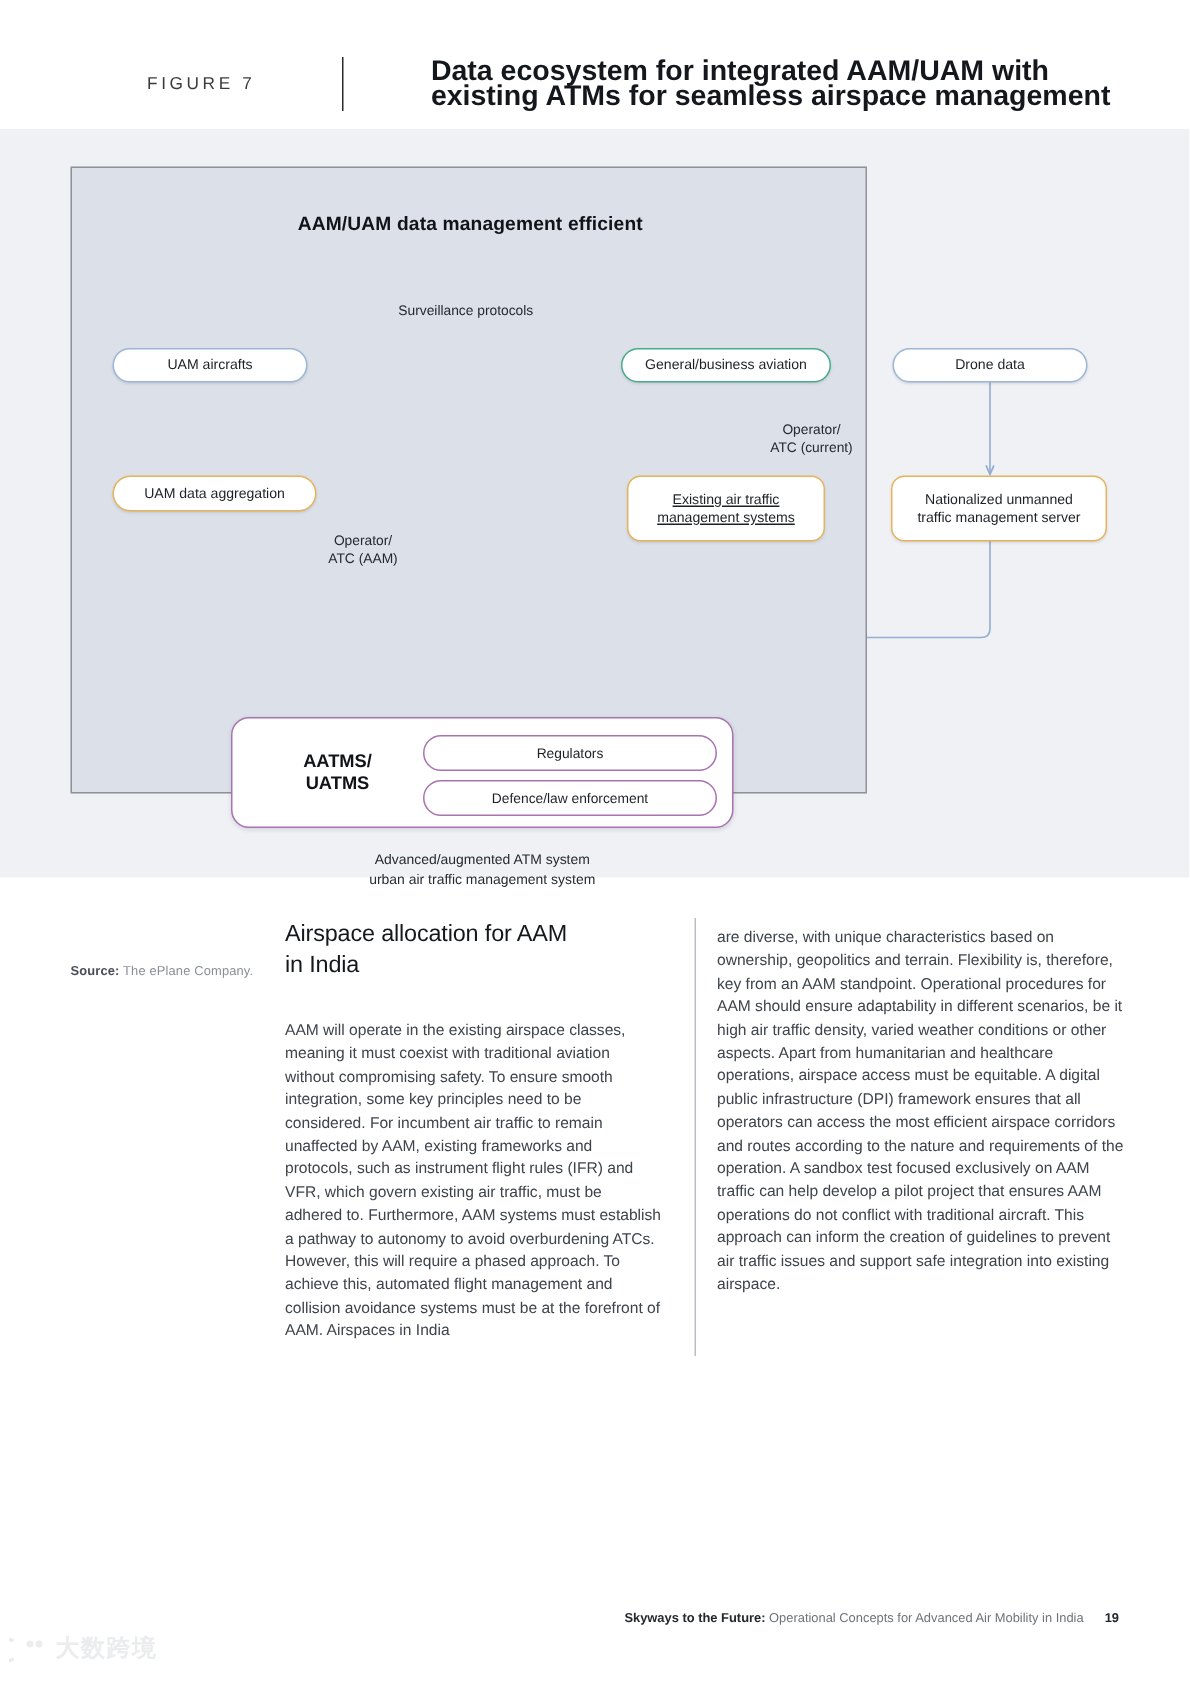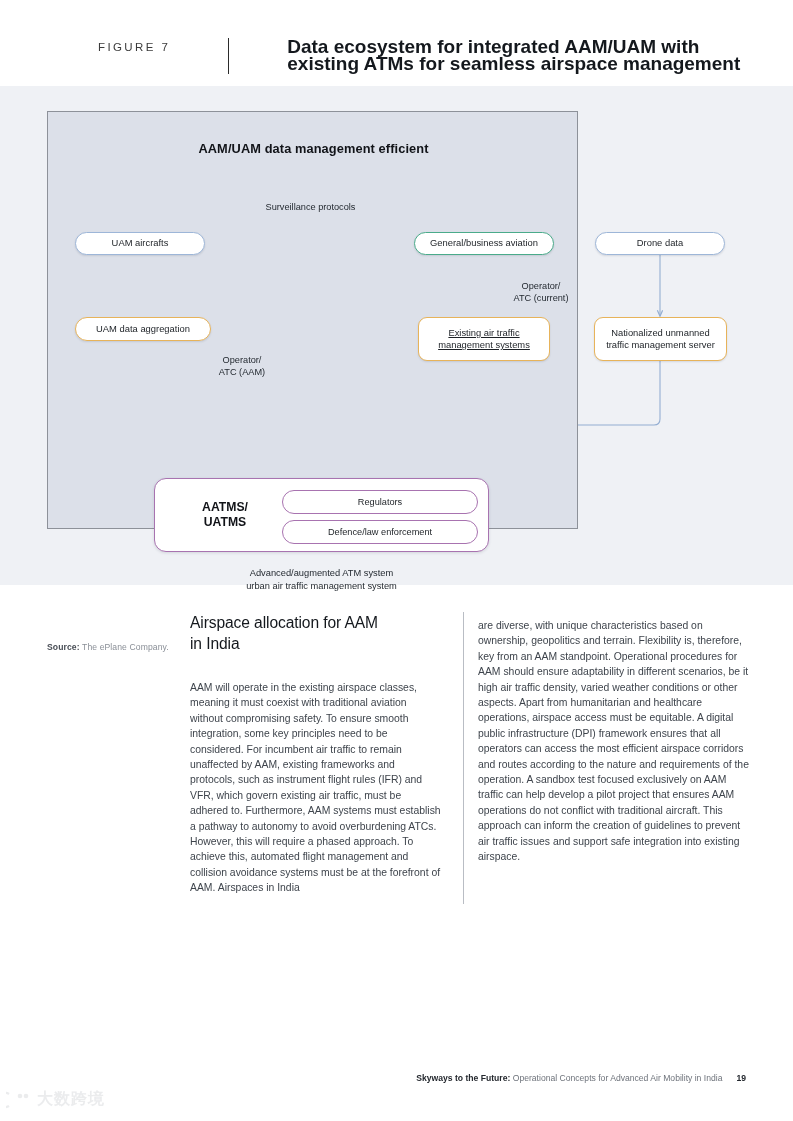--- a/index.html
+++ b/index.html
@@ -5,21 +5,21 @@
   html,body{margin:0;padding:0;}
   body{
     width:793px;height:1121px;background:#ffffff;
     font-family:"Liberation Sans","DejaVu Sans",sans-serif;
     -webkit-font-smoothing:antialiased;position:relative;overflow:hidden;
   }
   .page{position:relative;width:793px;height:1121px;}
 
   
   .fig-head{position:absolute;left:0;top:0;width:793px;height:86px;background:#fff;}
-  .fig-head-inner{position:absolute;left:98px;top:38px;display:flex;align-items:flex-start;gap:44px;}
+  .fig-head-inner{position:absolute;left:98px;top:38px;display:flex;align-items:center;gap:44px;}
   .fig-label{
     font-size:11.5px;letter-spacing:2.4px;color:#3b3b3b;font-weight:400;
     padding-right:14px;line-height:17px;padding-top:1px;white-space:nowrap;
   }
   .fig-divider{width:1px;background:#2b2b2b;align-self:stretch;min-height:36px;}
   .fig-title{
     font-size:19px;font-weight:700;color:#14181d;line-height:17px;
     padding-left:14px;max-width:470px;
   }
 
@@ -172,21 +172,21 @@
 
     <div class="node pill b-amber" style="left:75px;top:231px;width:136px;height:24px;">
       <span>UAM data aggregation</span>
     </div>
 
     <div class="node rect b-amber" style="left:418px;top:231px;width:132px;height:44px;white-space:pre-line;text-decoration:underline;">
       <span>Existing air traffic
 management systems</span>
     </div>
 
-    <div class="node rect b-amber" style="left:594px;top:231px;width:133px;height:44px;white-space:pre-line;">
+    <div class="node rect b-amber" style="left:594px;top:231px;width:144px;height:44px;white-space:pre-line;">
       <span>Nationalized unmanned
 traffic management server</span>
     </div>
 
     <div class="aatms-box">
       <div class="aatms-label">AATMS/
 UATMS</div>
       <div class="aatms-pill" style="top:11px;text-align:center;">
         <span>Regulators</span>
       </div>

